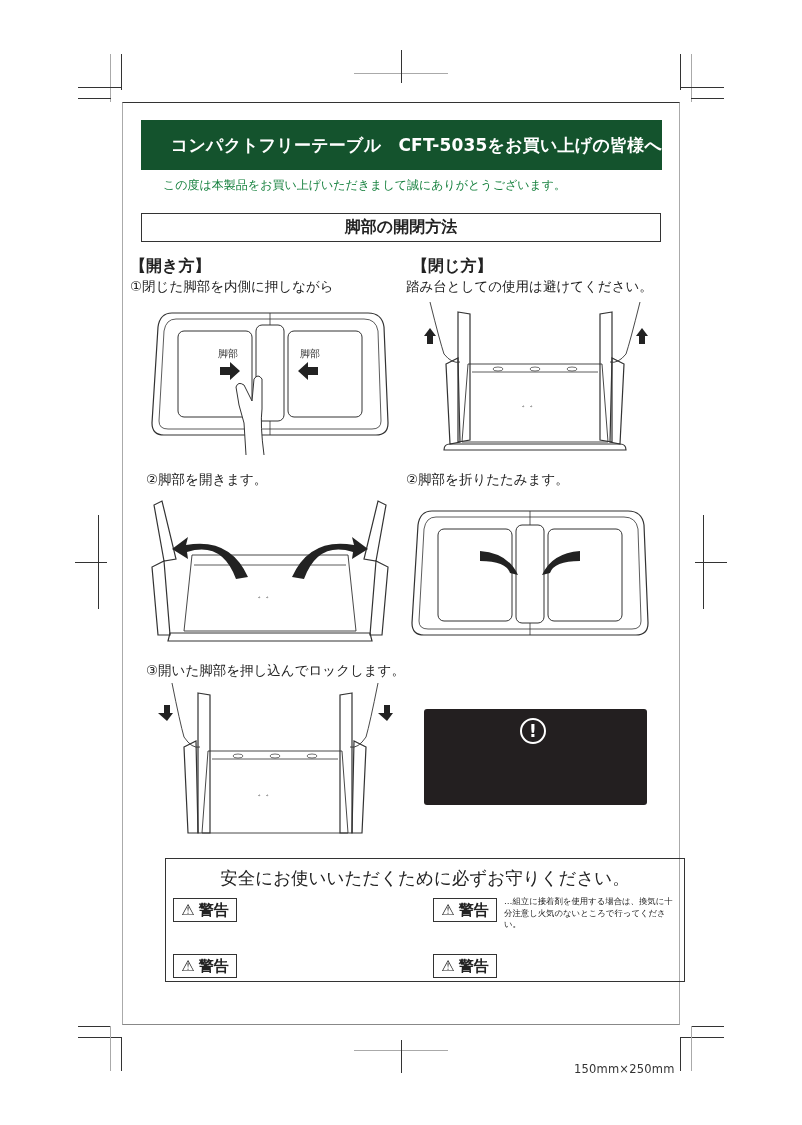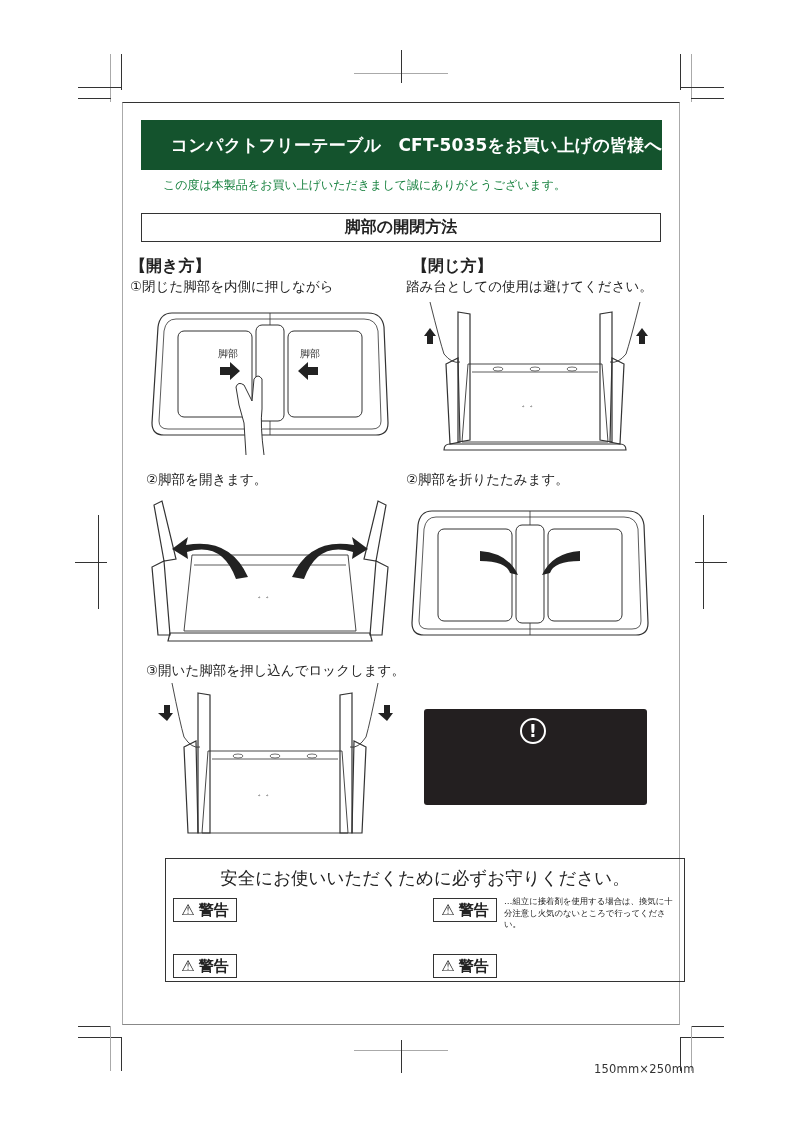--- a/index.html
+++ b/index.html
@@ -14,21 +14,21 @@
   .step{position:absolute;font-size:13.5px;white-space:nowrap;}
   .illus{position:absolute;}
   .warn-panel{position:absolute;left:424px;top:709px;width:223px;height:96px;background:#231f20;border-radius:3px;color:#fff;}
   .warn-panel .excl{position:absolute;left:96px;top:9px;width:26px;height:26px;border:2px solid #fff;border-radius:50%;box-sizing:border-box;display:flex;align-items:center;justify-content:center;font-weight:bold;font-size:17px;}
   .warn-panel .txt{position:absolute;left:0;width:223px;top:44px;text-align:center;font-weight:bold;font-size:15.5px;line-height:22px;white-space:nowrap;}
   .safety{position:absolute;left:141px;top:858px;width:520px;height:124px;border:1.5px solid #333;box-sizing:border-box;margin-left:24px;}
   .safety-title{position:absolute;left:0;top:7px;width:100%;text-align:center;font-size:17.5px;white-space:nowrap;}
   .wbadge{position:absolute;width:64px;height:24px;border:1.5px solid #333;box-sizing:border-box;display:flex;align-items:center;justify-content:center;font-weight:bold;font-size:15px;gap:4px;}
   .wbadge .tri{font-size:15px;font-weight:normal;}
   .wtext{position:absolute;font-size:8.4px;line-height:11.5px;color:#222;}
-  .size-label{position:absolute;left:594px;top:1062px;font-size:11.5px;color:#333;letter-spacing:0.2px;}
+  .size-label{position:absolute;left:574px;top:1062px;font-size:11.5px;color:#333;letter-spacing:0.2px;}
   .jp-label{font-size:10px;fill:#333;}
 </style>
 </head>
 <body>
 
 <div>
 
   <div class="line g" style="left:110px;top:54px;width:1px;height:48px;"></div>
   <div class="line" style="left:121px;top:54px;width:1px;height:36px;"></div>
   <div class="line" style="left:78px;top:87px;width:44px;height:1px;"></div>

